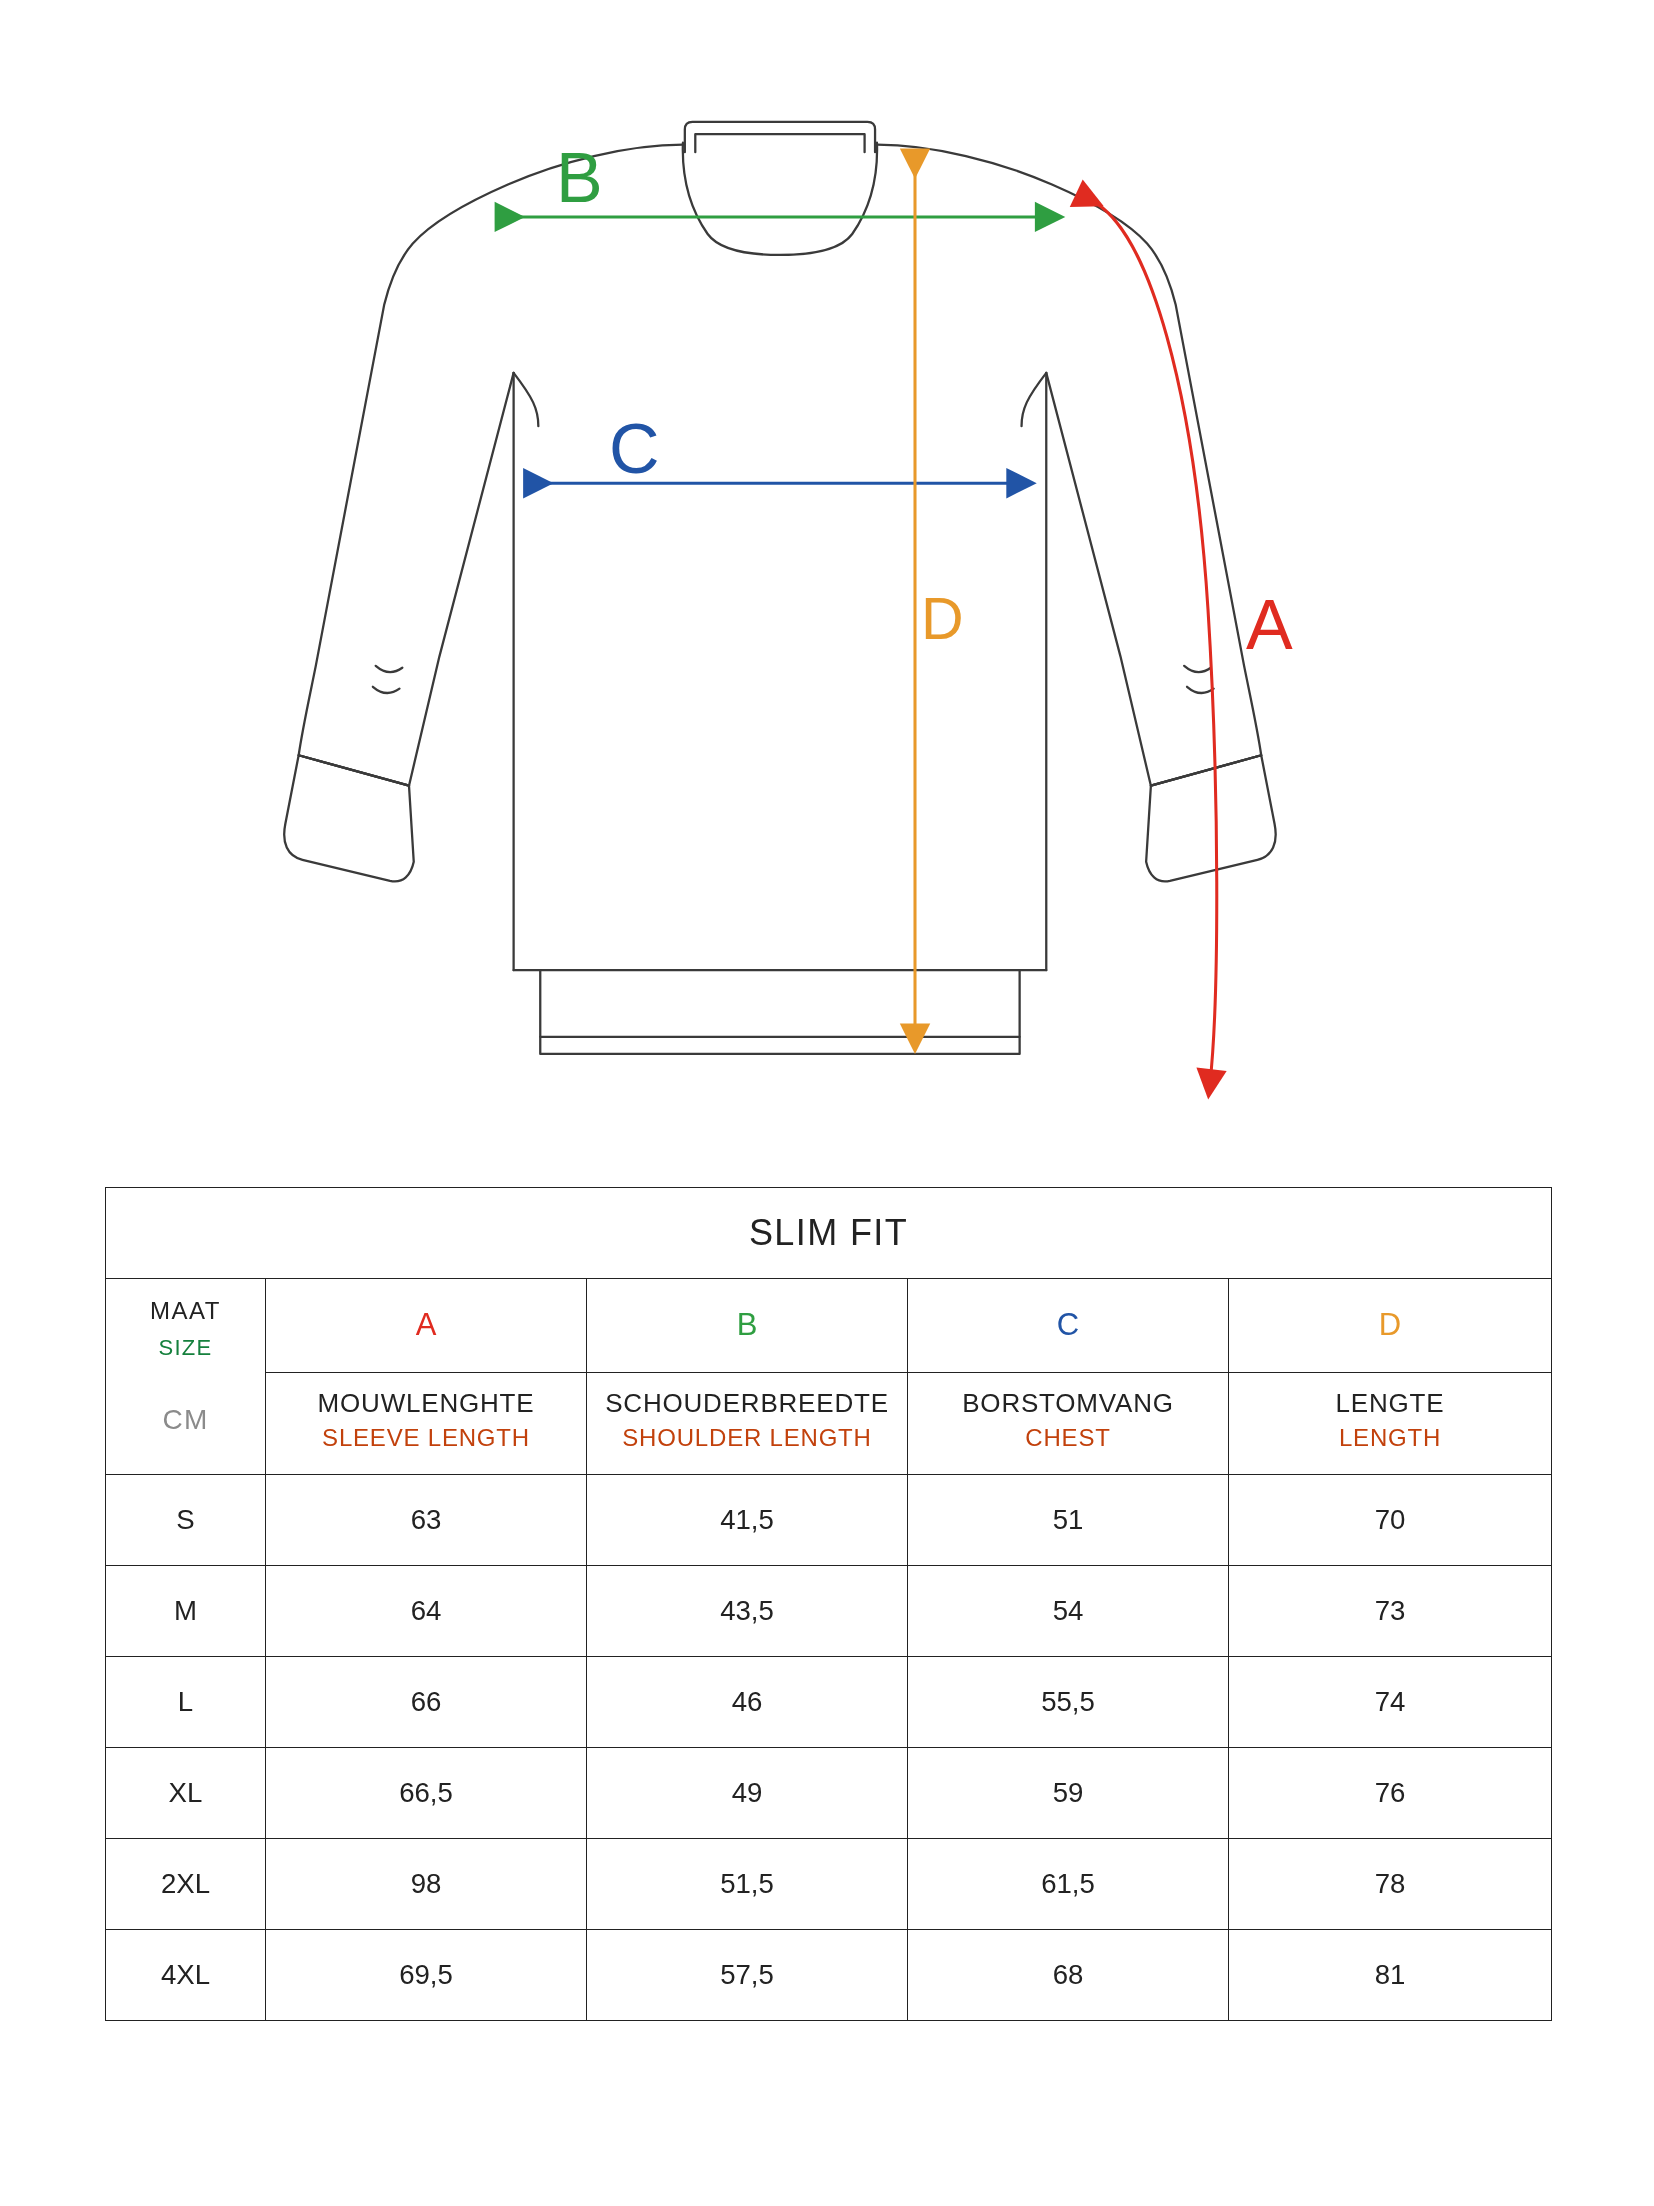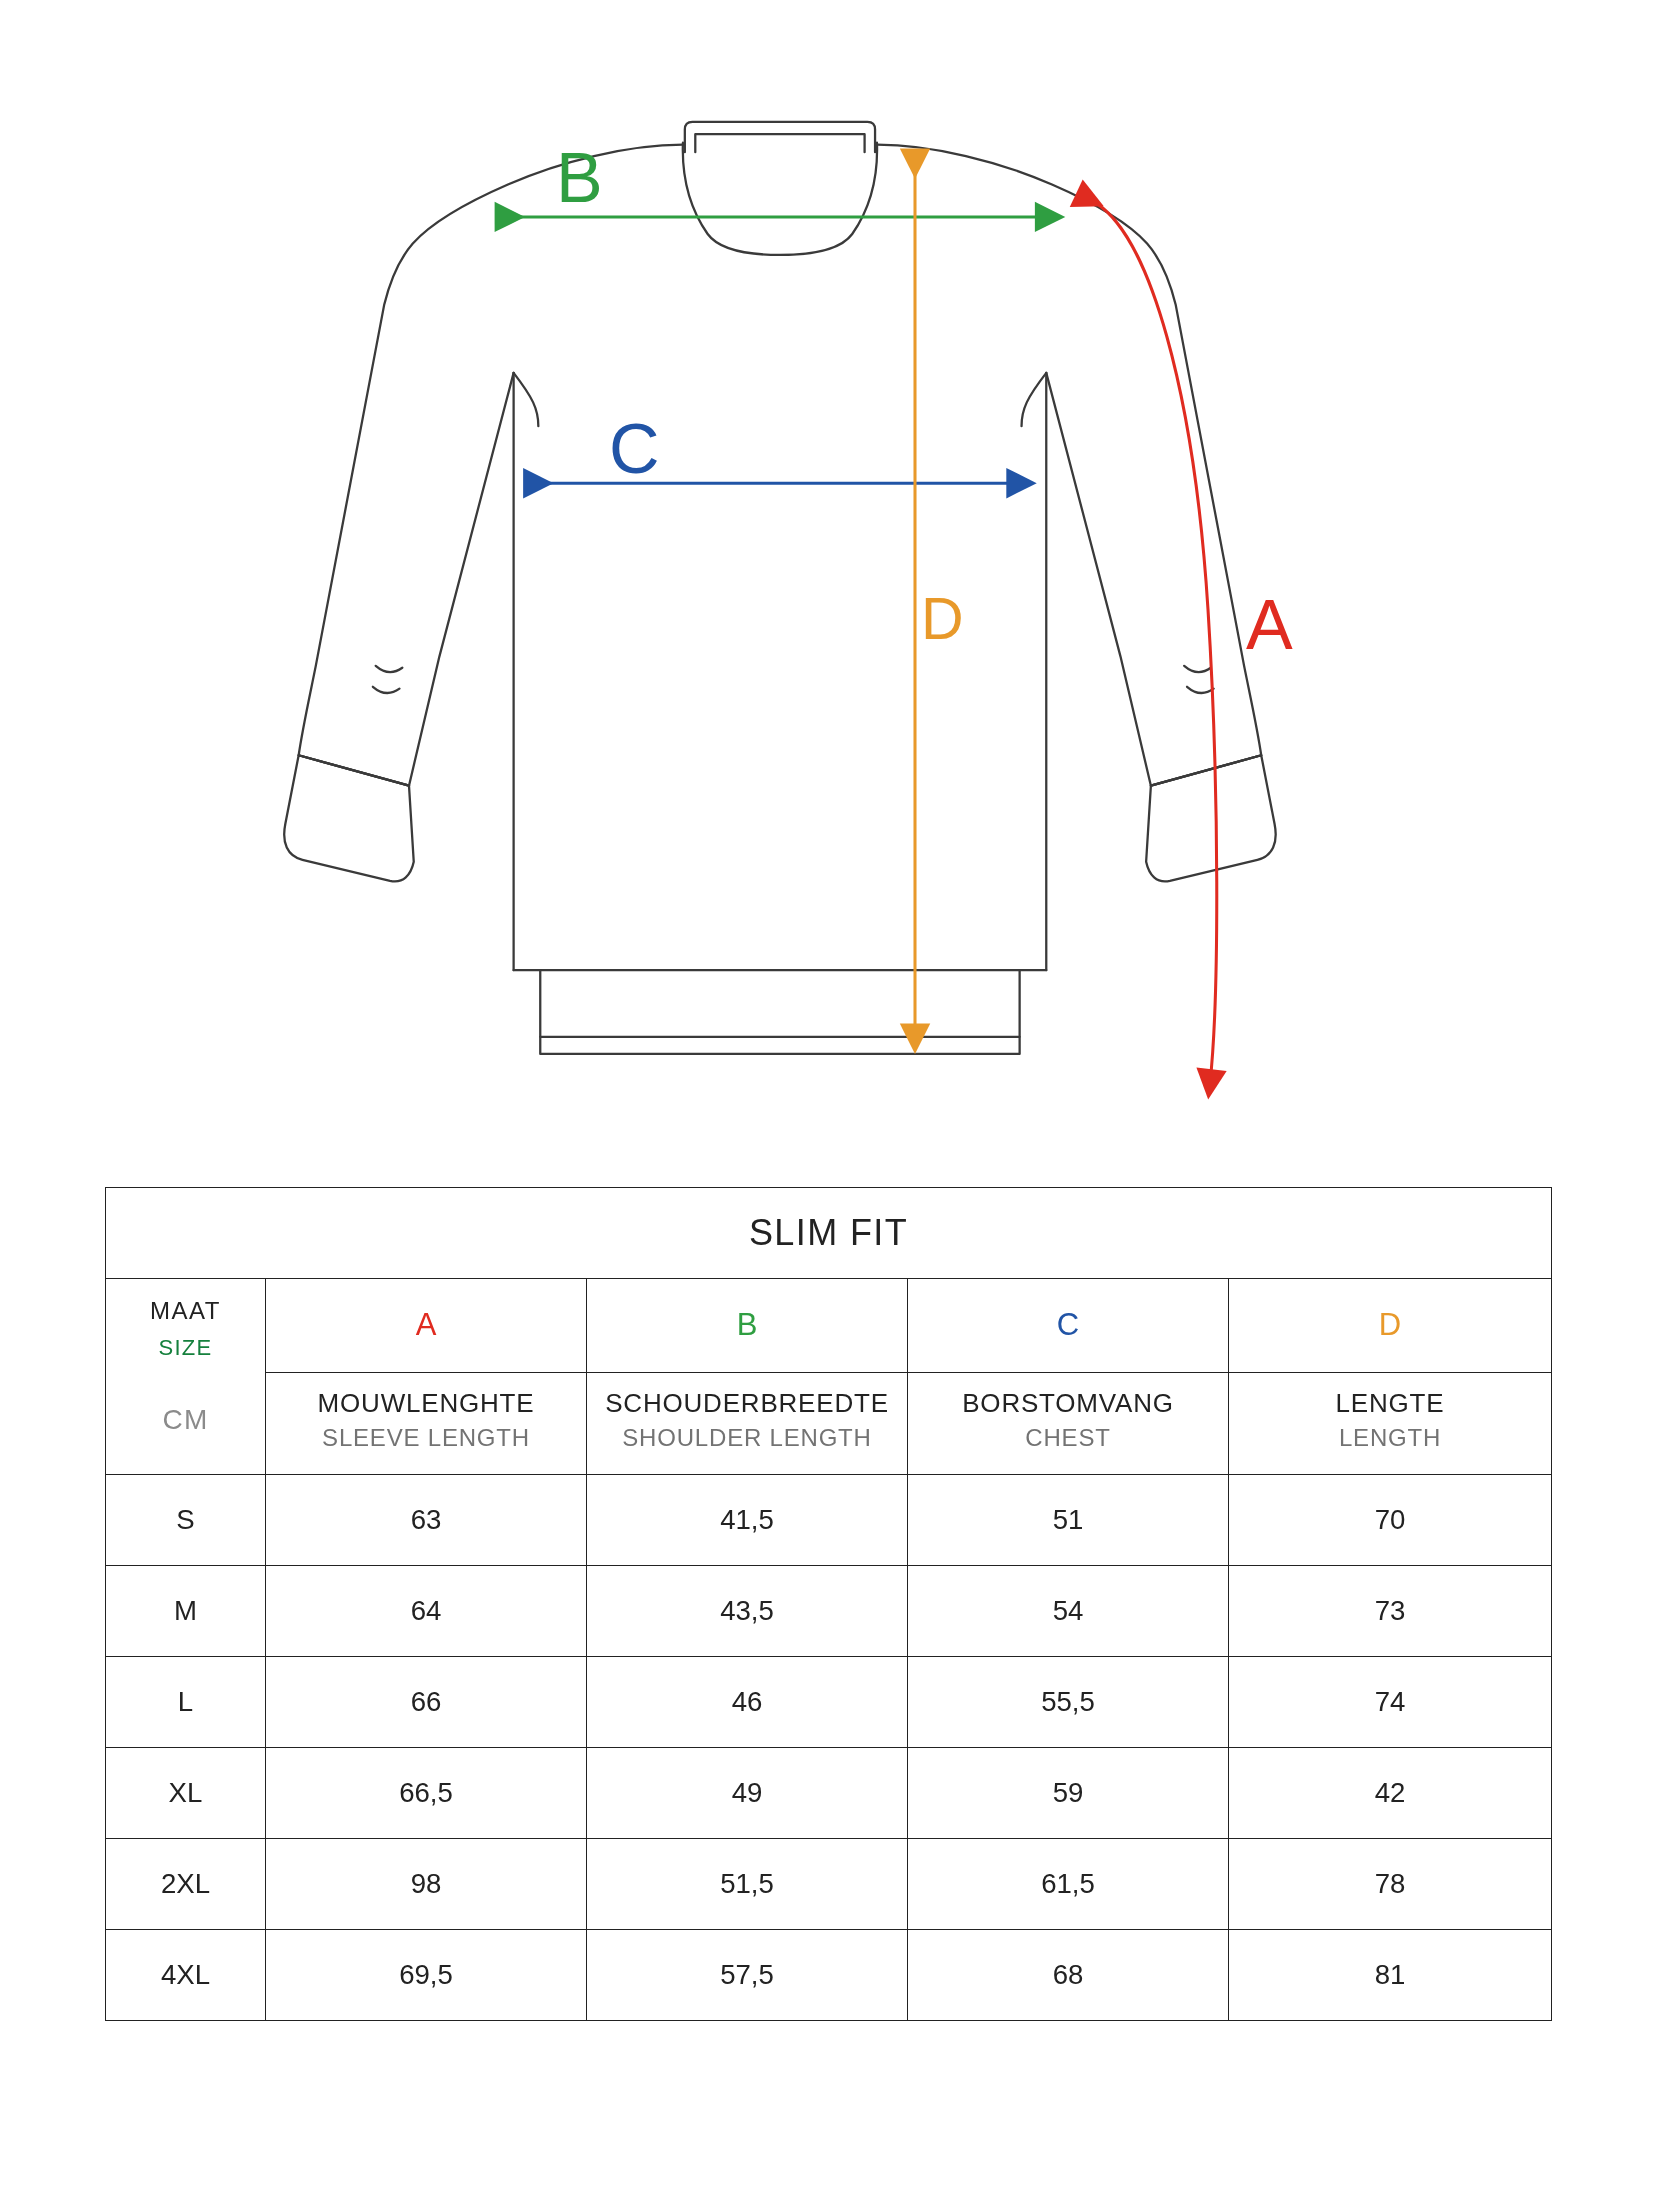--- a/index.html
+++ b/index.html
@@ -107,21 +107,21 @@
   .name-nl {
     display: block;
     font-size: 26px;
     letter-spacing: 0.8px;
     color: #222;
   }
   .name-en {
     display: block;
     font-size: 24px;
     letter-spacing: 0.8px;
-    color: #737373;
+    color: #c2410c;
     margin-top: 5.7px;
   }
   .data-row td {
     height: 88px;
     font-size: 27.6px;
   }
   .col-size  { width: 160px; }
   .col-a     { width: 321px; }
   .col-b     { width: 321px; }
   .col-c     { width: 321px; }
@@ -299,21 +299,21 @@
         <td>66</td>
         <td>46</td>
         <td>55,5</td>
         <td>74</td>
       </tr>
       <tr class="data-row">
         <td>XL</td>
         <td>66,5</td>
         <td>49</td>
         <td>59</td>
-        <td>42</td>
+        <td>76</td>
       </tr>
       <tr class="data-row">
         <td>2XL</td>
         <td>98</td>
         <td>51,5</td>
         <td>61,5</td>
         <td>78</td>
       </tr>
       <tr class="data-row">
         <td>4XL</td>

